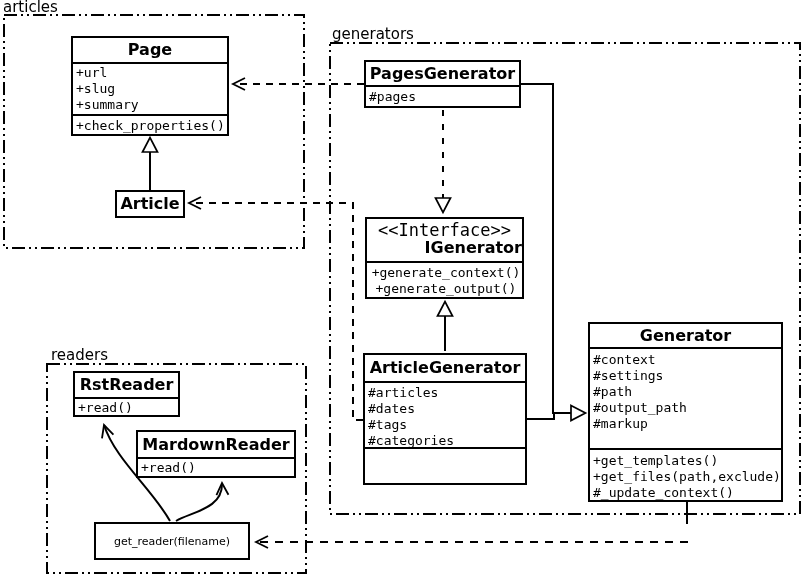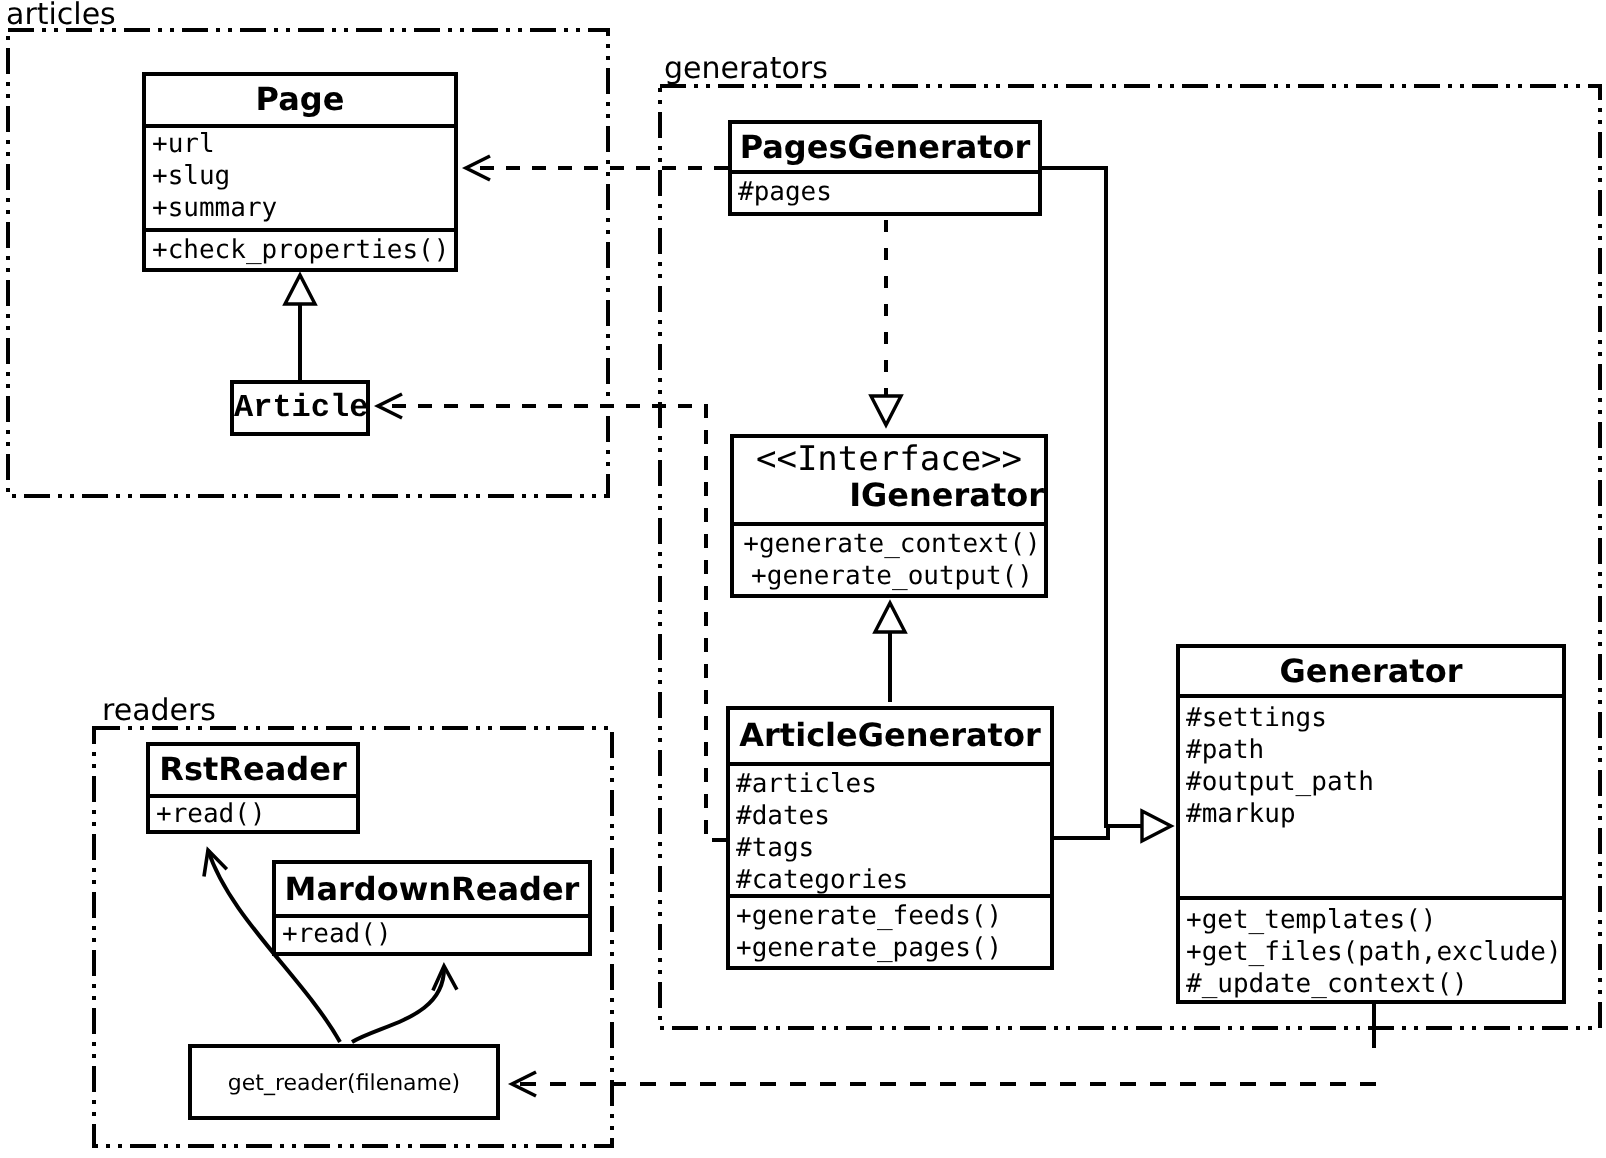--- a/index.html
+++ b/index.html
@@ -70,21 +70,21 @@
       <div class="mrow">+url</div>
       <div class="mrow">+slug</div>
       <div class="mrow">+summary</div>
     </div>
     <div class="comp" style="height:22px;padding-top:2px;">
       <div class="mrow">+check_properties()</div>
     </div>
   </div>
 
   <div class="cls" style="left:115px;top:190px;width:70px;height:28px;">
-    <div class="title noline" style="height:32px;line-height:24px;font-family:Liberation Mono, monospace;">Article</div>
+    <div class="title noline" style="height:32px;line-height:24px;">Article</div>
   </div>
 
   <div class="cls" style="left:364px;top:60px;width:157px;height:48px;">
     <div class="title" style="height:25px;line-height:23px;">PagesGenerator</div>
     <div class="comp" style="height:19px;padding-top:2px;">
       <div class="mrow">#pages</div>
     </div>
   </div>
 
   <div class="cls" style="left:365px;top:217px;width:159px;height:82px;">
@@ -99,29 +99,26 @@
   </div>
 
   <div class="cls" style="left:363px;top:353px;width:164px;height:132px;">
     <div class="title" style="height:28px;line-height:26px;">ArticleGenerator</div>
     <div class="comp mid" style="height:66px;padding-top:2px;">
       <div class="mrow">#articles</div>
       <div class="mrow">#dates</div>
       <div class="mrow">#tags</div>
       <div class="mrow">#categories</div>
     </div>
-    <div class="comp" style="height:34px;padding-top:2px;">
-      <div class="mrow">+generate_feeds()</div>
-      <div class="mrow">+generate_pages()</div>
-    </div>
   </div>
 
   <div class="cls" style="left:588px;top:322px;width:195px;height:180px;">
     <div class="title" style="height:25px;line-height:23px;">Generator</div>
     <div class="comp mid" style="height:101px;padding-top:3px;">
+      <div class="mrow">#context</div>
       <div class="mrow">#settings</div>
       <div class="mrow">#path</div>
       <div class="mrow">#output_path</div>
       <div class="mrow">#markup</div>
     </div>
     <div class="comp" style="height:52px;padding-top:3px;">
       <div class="mrow">+get_templates()</div>
       <div class="mrow">+get_files(path,exclude)</div>
       <div class="mrow">#_update_context()</div>
     </div>

